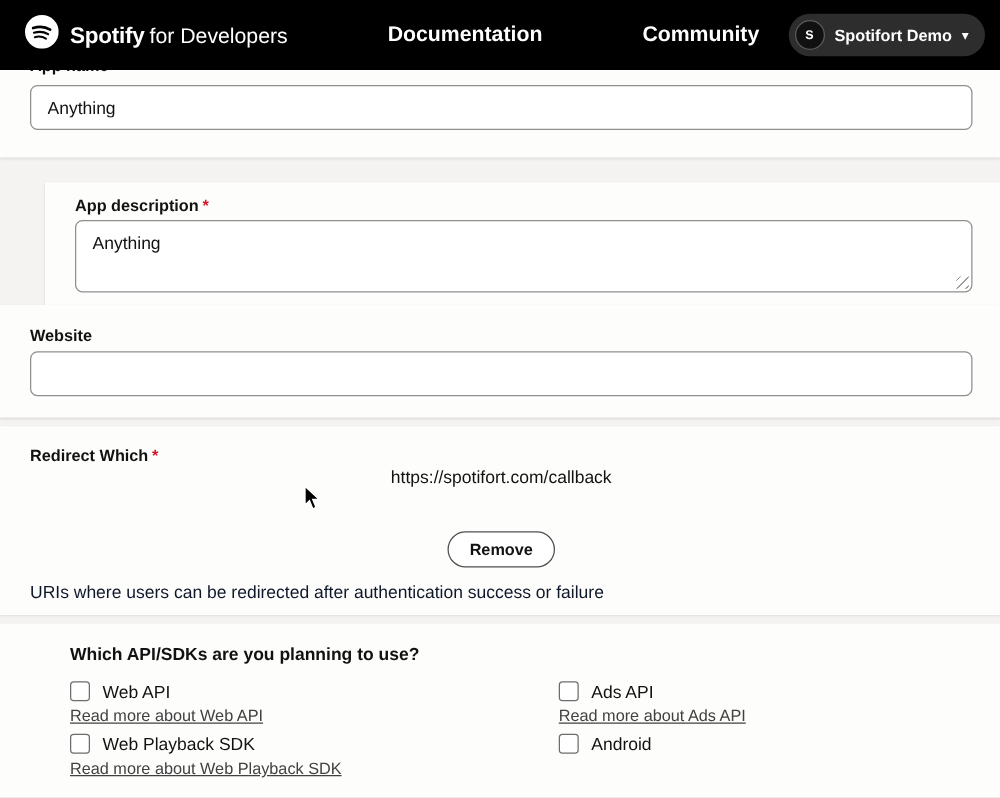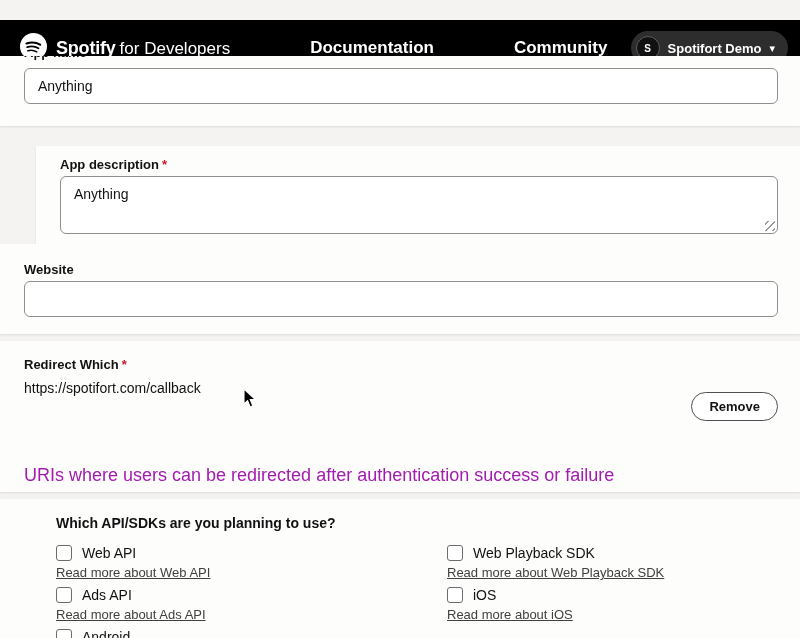--- a/index.html
+++ b/index.html
@@ -2,21 +2,21 @@
 <html style="--accent-purple: #6122e7; --required-red: #d31225; --header-bg: #000000;"><head>
 <meta charset="utf-8">
 <style>
   * { margin:0; padding:0; box-sizing:border-box; }
   body { font-family:"Liberation Sans", sans-serif; background:#e8e8e6; }
   .page{ position:relative; width:800px; height:638px; background:#f4f3f1; overflow:hidden;
          font-family:"Liberation Sans", sans-serif; }
 
   
   .header{ position:absolute; top:0; left:0; right:0; height:56px; background:var(--header-bg,#000);
-           display:flex; align-items:center;margin-top:20px; }
+           display:flex; align-items:center; }
   .brand{ display:flex; align-items:center; margin-left:20px; gap:9px; }
   .brand-name{ color:#fff; font-weight:bold; font-size:18px; letter-spacing:-0.2px; }
   .brand-suffix{ color:#fff; font-weight:normal; font-size:17px; margin-left:4px; }
   .nav{ display:flex; margin-left:80px; gap:80px; }
   .nav-item{ color:#fff; font-weight:bold; font-size:17px; cursor:pointer; }
   .account{ margin-left:auto; margin-right:12px; height:34px; background:#2d2d2d; border-radius:18px;
             display:flex; align-items:center; gap:8px; padding:0 13px 0 5px; cursor:pointer; }
   .avatar{ width:24px; height:24px; border-radius:50%; background:#111; border:1px solid #5c5c5c;
            color:#fff; font-size:10px; font-weight:bold; display:flex; align-items:center; justify-content:center; }
   .account-name{ color:#fff; font-weight:bold; font-size:13px; }
@@ -42,31 +42,31 @@
               font-family:"Liberation Sans", sans-serif; resize:none; outline:none; }
   .resize-handle{ position:absolute; right:25px; width:10px; height:10px; pointer-events:none;
       background:repeating-linear-gradient(135deg, transparent 0 2px, #9a9a9a 2px 3px, transparent 3px 5px); }
 
   
   .clip-label{ position:absolute; left:24px; top:0; height:5px; overflow:hidden; }
   .clip-label .inner{ margin-top:-11px; display:flex; }
 
   
   .uri-row{ position:absolute; left:24px; right:22px; top:32px; height:30px; display:flex;
-            align-items:center; justify-content:space-between; }
+            align-items:center; justify-content:space-between;flex-direction:column; }
   .uri-text{ font-size:14px; color:#121212; }
   .remove-btn{ background:#fff; border:1px solid #4f4f4f; border-radius:999px; padding:6px 17px;
                font-size:13px; font-weight:bold; color:#121212; cursor:pointer;
                font-family:"Liberation Sans", sans-serif;margin-top:36px; }
   .add-wrap{ position:absolute; left:24px; right:22px; top:79px; height:36px; }
   .add-wrap .text-input{ left:0; right:0; width:100%; }
   .add-btn{ position:absolute; right:5px; top:3px; height:30px; padding:0 15px; border:none;
             border-radius:999px; background:var(--accent-purple,#6122e7); color:#fff; font-size:13px;
             font-weight:bold; cursor:pointer; font-family:"Liberation Sans", sans-serif; }
-  .helper{ position:absolute; left:24px; top:124px; font-size:18px; color:#a21caf; }
+  .helper{ position:absolute; left:24px; top:124px; font-size:14px; color:#0f172a; }
 
   
   .question{ padding:16px 0 0 24px; font-size:14px; font-weight:bold; color:#121212; }
   .api-grid{ display:grid; grid-template-columns:391px 1fr; padding:13px 0 0 24px; }
   .cb-row{ display:flex; align-items:center; height:18px; cursor:pointer; }
   .cb{ width:16px; height:16px; border:1px solid #6d6d6d; border-radius:3px; background:#fff;
        display:inline-block; margin-right:10px; flex:none; }
   .cb-label{ font-size:14px; color:#121212; }
   .read-link{ display:inline-block; margin-top:3px; margin-bottom:6px; font-size:13px; line-height:15px;
               color:#414141; text-decoration:underline; cursor:pointer; }
@@ -149,40 +149,33 @@
         <label class="cb-row">
           <span class="cb"></span>
           <span class="cb-label">Web API</span>
         </label>
         <a class="read-link">Read more about Web API</a>
       </div>
 
       <div class="api-option">
         <label class="cb-row">
           <span class="cb"></span>
-          <span class="cb-label">Web Playback SDK</span>
-        </label>
-        <a class="read-link">Read more about Web Playback SDK</a>
-      </div>
-
-      <div class="api-option">
-        <label class="cb-row">
-          <span class="cb"></span>
           <span class="cb-label">Ads API</span>
         </label>
         <a class="read-link">Read more about Ads API</a>
       </div>
 
       <div class="api-option">
         <label class="cb-row">
           <span class="cb"></span>
-          <span class="cb-label">iOS</span>
+          <span class="cb-label">Web Playback SDK</span>
         </label>
-        <a class="read-link">Read more about iOS</a>
+        <a class="read-link">Read more about Web Playback SDK</a>
       </div>
+
 
       <div class="api-option">
         <label class="cb-row">
           <span class="cb"></span>
           <span class="cb-label">Android</span>
         </label>
       </div>
 
     </div>
   </div>

